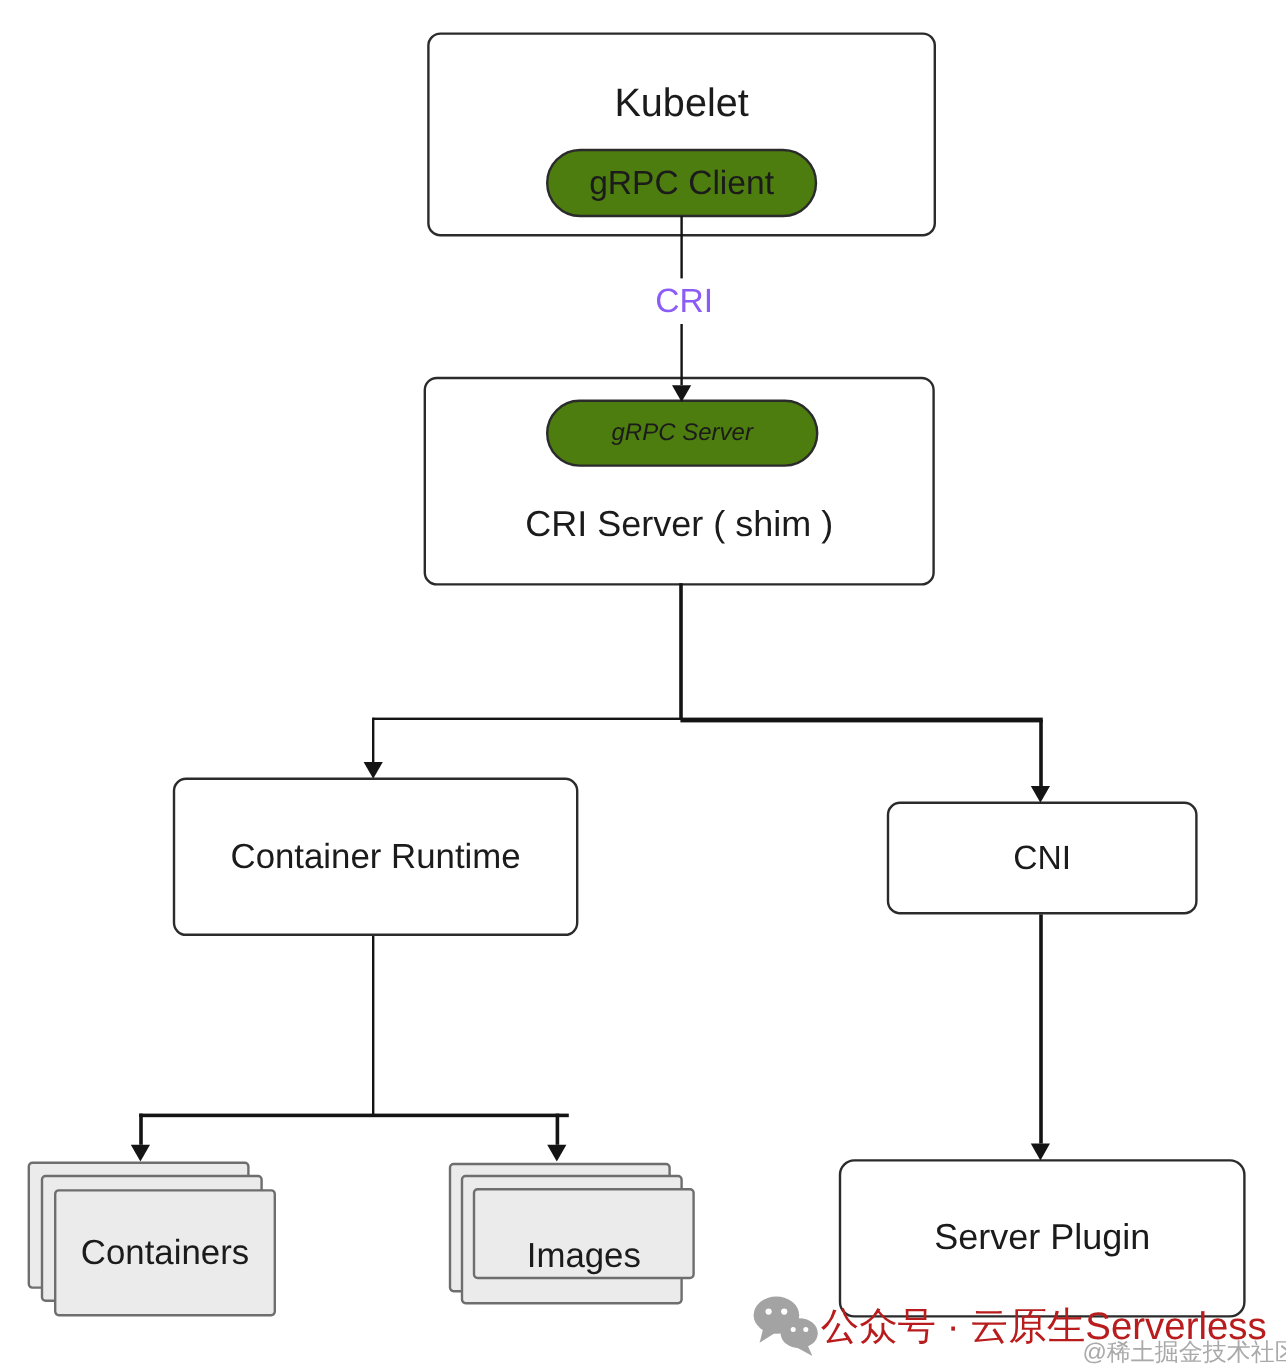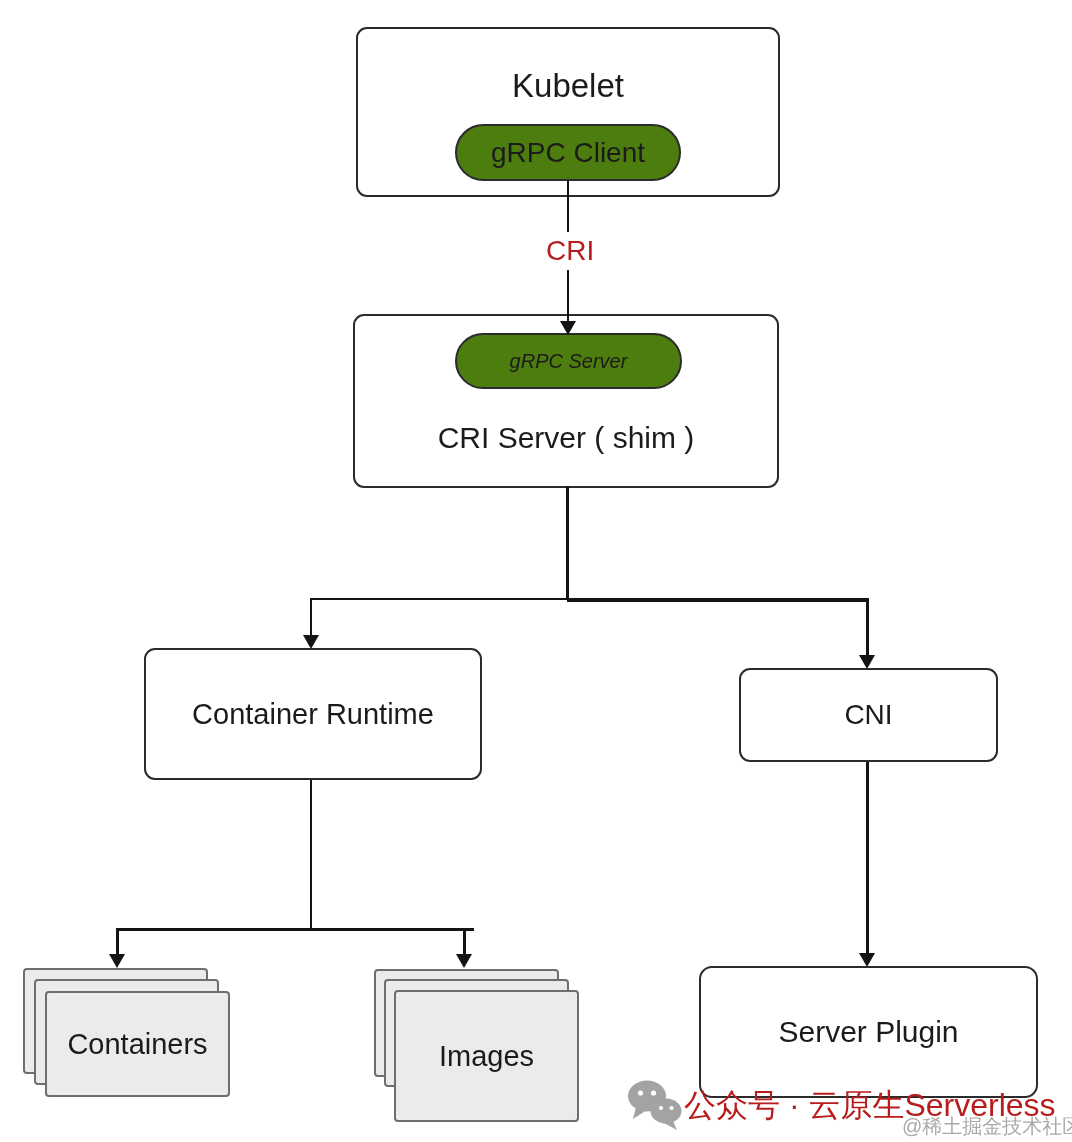--- a/index.html
+++ b/index.html
@@ -57,21 +57,21 @@
     border-left: 8px solid transparent;
     border-right: 8px solid transparent;
     border-top: 14px solid #141414;
     z-index: 5;
   }
   .edge-label {
     position: absolute;
     background: #ffffff;
     padding: 3px 8px;
     font-size: 28px;
-    color: #b91c1c;
+    color: #8b5cf6;
     z-index: 6;
     white-space: nowrap;
   }
   .stack {
     position: absolute;
     z-index: 1;
   }
   .stack-card {
     position: absolute;
     width: 185px;
@@ -149,21 +149,21 @@
     <div class="stack-card" style="left:0; top:0; height:106px;"></div>
     <div class="stack-card" style="left:11px; top:11px; height:106px;"></div>
     <div class="stack-card" style="left:22px; top:23px; height:106px; font-size:29px;">
       <span>Containers</span>
     </div>
   </div>
 
   <div class="stack" style="left:374px; top:969px; width:208px; height:130px;">
     <div class="stack-card" style="left:0; top:0; height:108px;"></div>
     <div class="stack-card" style="left:10px; top:10px; height:108px;"></div>
-    <div class="stack-card" style="left:20px; top:21px; height:132px; font-size:29px;">
+    <div class="stack-card" style="left:20px; top:21px; height:76px; font-size:29px;align-items:flex-end;">
       <span>Images</span>
     </div>
   </div>
 
   <div class="box" style="left:699px; top:966px; width:339px; height:132px; border-radius:13px;">
     <div class="box-label-center" style="font-size:30px;">Server Plugin</div>
   </div>
 
   <div class="watermark" style="left:626px; top:1080px; width:58px; height:50px;">
     <svg width="58" height="50" viewBox="0 0 58 50">

